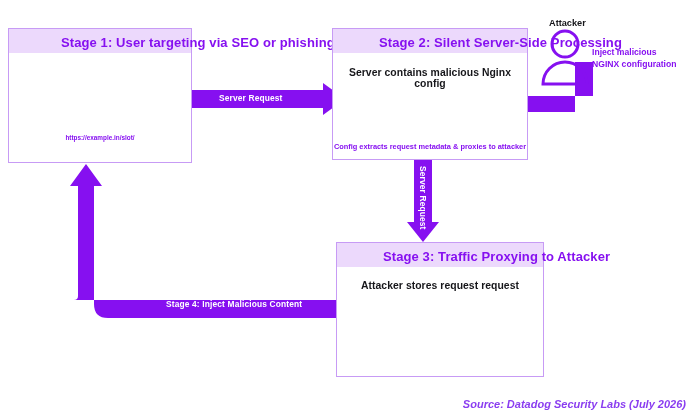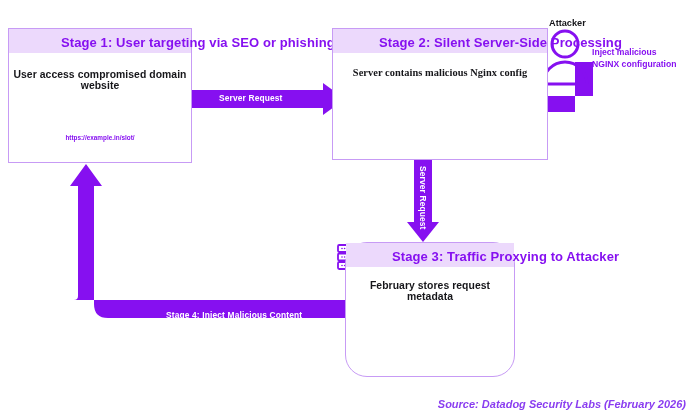--- a/index.html
+++ b/index.html
@@ -204,44 +204,44 @@
 
   <g>
     <circle cx="565" cy="44" r="13" fill="none" stroke="#8610f0" stroke-width="3"></circle>
     <path d="M543,84 a22,22 0 0 1 44,0 Z" fill="none" stroke="#8610f0" stroke-width="3"></path>
   </g>
 </svg>
 
 <div class="stage-box" style="left:8px;top:28px;width:184px;height:135px;">
   <div class="stage-header"></div>
   <div class="stage-header-title">Stage 1: User targeting via SEO or phishing</div>
-  <div class="box-title" style="top:40px;">User access compromised domain website</div>
   <div class="url-label" style="top:105px;">https://example.in/slot/</div>
 </div>
 
-<div class="stage-box" style="left:332px;top:28px;width:216px;height:132px;">
+<div class="stage-box" style="left:332px;top:28px;width:196px;height:132px;">
   <div class="stage-header"></div>
   <div class="stage-header-title" style="left:46px;">Stage 2: Silent Server-Side Processing</div>
-  <div class="box-title" style="top:38px;font-family:Liberation Serif, serif;">Server contains malicious Nginx config</div>
-</div>
-
-<div class="stage-box" style="left:345px;top:242px;width:170px;height:135px;border-radius:22px;">
+  <div class="box-title" style="top:38px;">Server contains malicious Nginx config</div>
+  <div class="box-caption" style="top:113px;">Config extracts request metadata &amp; proxies to attacker</div>
+</div>
+
+<div class="stage-box" style="left:336px;top:242px;width:208px;height:135px;">
   <div class="stage-header"></div>
   <div class="stage-header-title" style="left:46px;">Stage 3: Traffic Proxying to Attacker</div>
-  <div class="box-title" style="top:37px;">February stores request metadata</div>
+  <div class="box-title" style="top:37px;">Attacker stores request request</div>
 </div>
 
 <div class="arrow-label" style="left:219px;top:93px;">Server Request</div>
 
 <div class="vert-label" style="left:428px;top:166px;">Server Request</div>
 
-<div class="arrow-label" style="left:166px;top:310px;text-align:center;">Stage 4: Inject Malicious Content</div>
+<div class="arrow-label" style="left:166px;top:299px;text-align:center;">Stage 4: Inject Malicious Content</div>
 
 <div class="arrow-label" style="left:419px;top:312px;font-size:7.6px;">Metadata</div>
 
 <div class="plain-label" style="left:549px;top:18px;">Attacker</div>
 
 <div class="purple-label" style="left:592px;top:40px;">
   <span>Inject malicious</span><br>
   <span>NGINX configuration</span>
 </div>
 
-<div class="source-note">Source: Datadog Security Labs (February 2026)</div>
+<div class="source-note">Source: Datadog Security Labs (July 2026)</div>
 
 </body></html>

